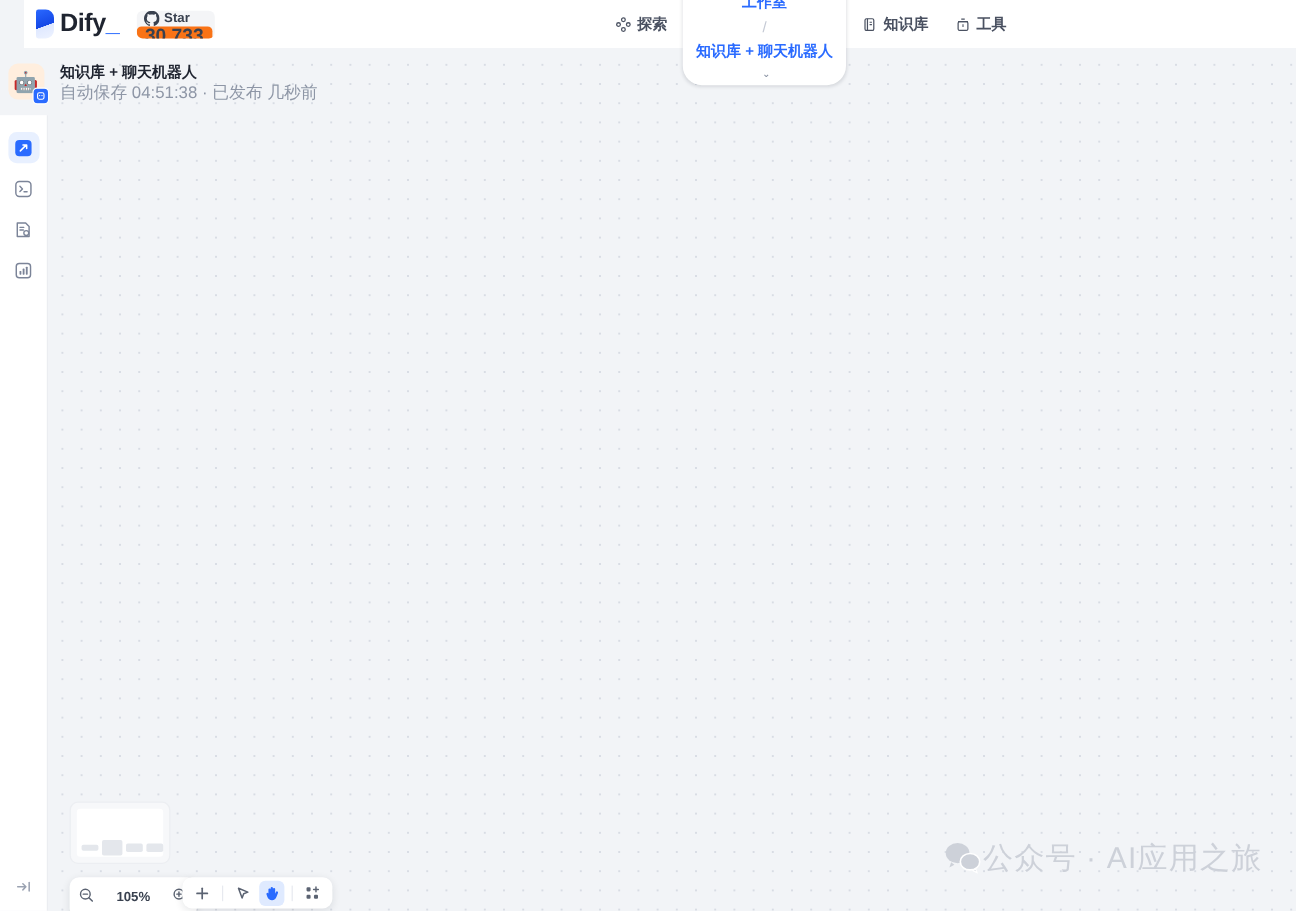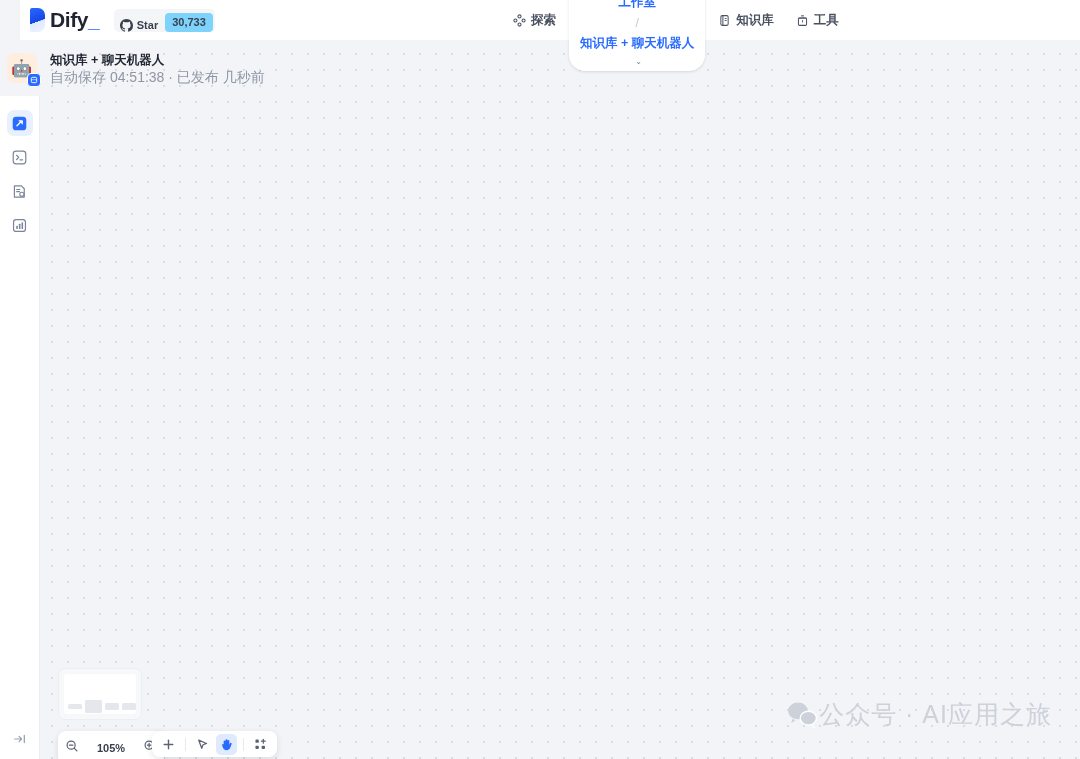--- a/index.html
+++ b/index.html
@@ -25,32 +25,33 @@
     background: linear-gradient(160deg, #2a68ff 0%, #1447e6 55%, #dfe8ff 56%, #eef3ff 100%);
     border-radius: 2px 7px 7px 2px;
   }
   .logo-text {
     font-size: 21px; font-weight: bold; color: #1f2430;
     letter-spacing: -0.4px;
   }
   .logo-underscore { color: #2a6bff; font-weight: bold; font-size: 21px; }
 
   .star-pill {
-    display: flex; align-items: flex-end;
+    display: flex; align-items: flex-start;
     margin-left: 14px; height: 23px;
     background: #f4f5f7; border-radius: 5px;
     overflow: hidden;
+    flex-direction: column;
   }
   .star-left { display: flex; align-items: center; padding: 0 7px 0 6px; gap: 4px; }
   .star-left span { font-size: 11px; font-weight: bold; color: #39414f; }
   .star-count {
-    background: #7dd3fc; height: 19px; margin-right: 2px;
+    background: #f97316; height: 19px; margin-right: 2px;
     display: flex; align-items: center; padding: 0 7px;
     border-radius: 4px;
-    font-size: 11px; font-weight: bold; color: #39414f;
+    font-size: 16px; font-weight: bold; color: #39414f;
   }
 
   .nav { position: absolute; left: 484px; top: 0; height: 40px; display: flex; align-items: center; gap: 4px; }
   .nav-item {
     display: flex; align-items: center; gap: 5px;
     padding: 5px 9px; border-radius: 16px;
     font-size: 12.5px; color: #4a5161; font-weight: bold;
   }
   .nav-item.active {
     background: #ffffff; color: #2a6bff;

